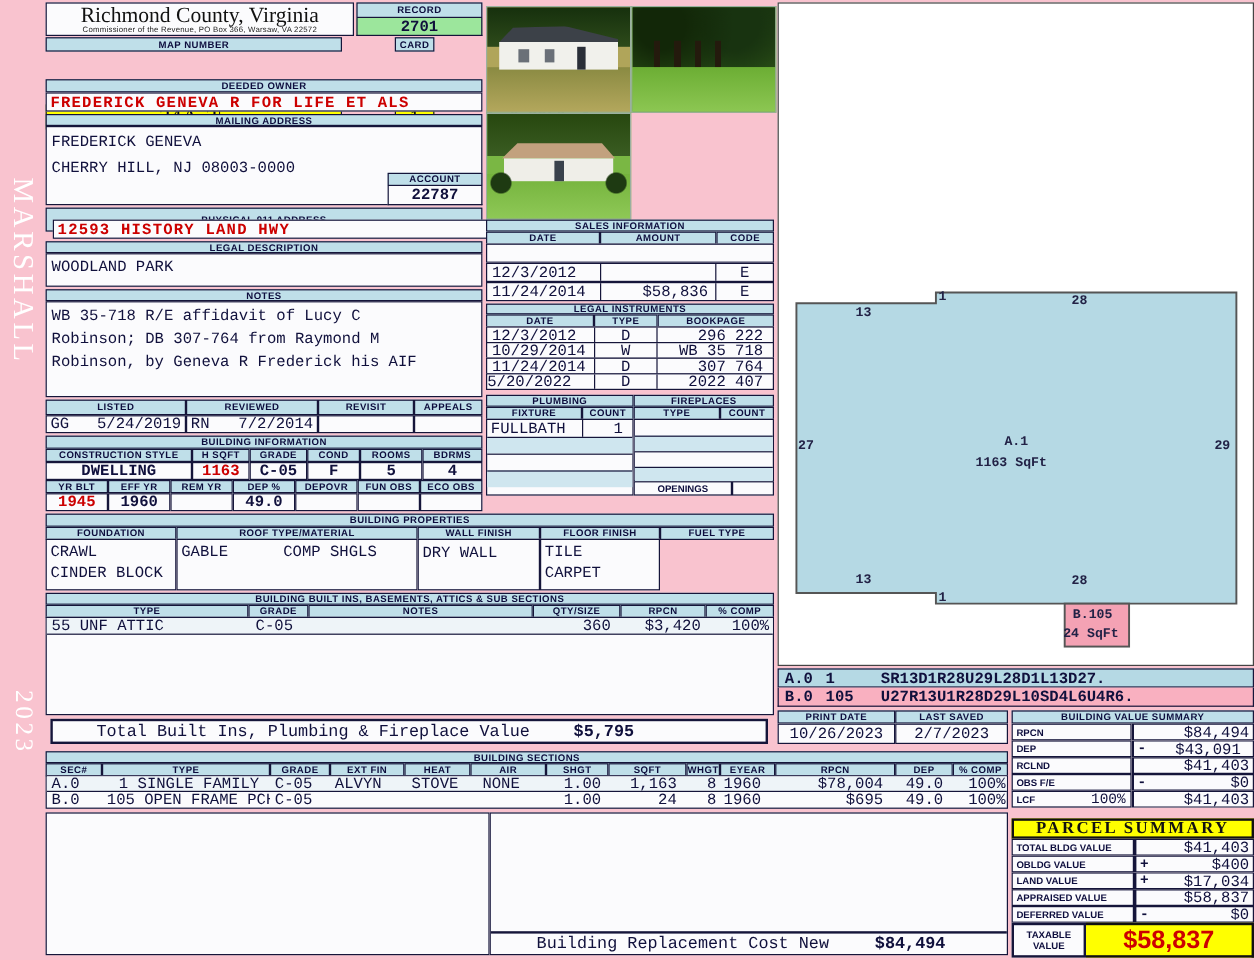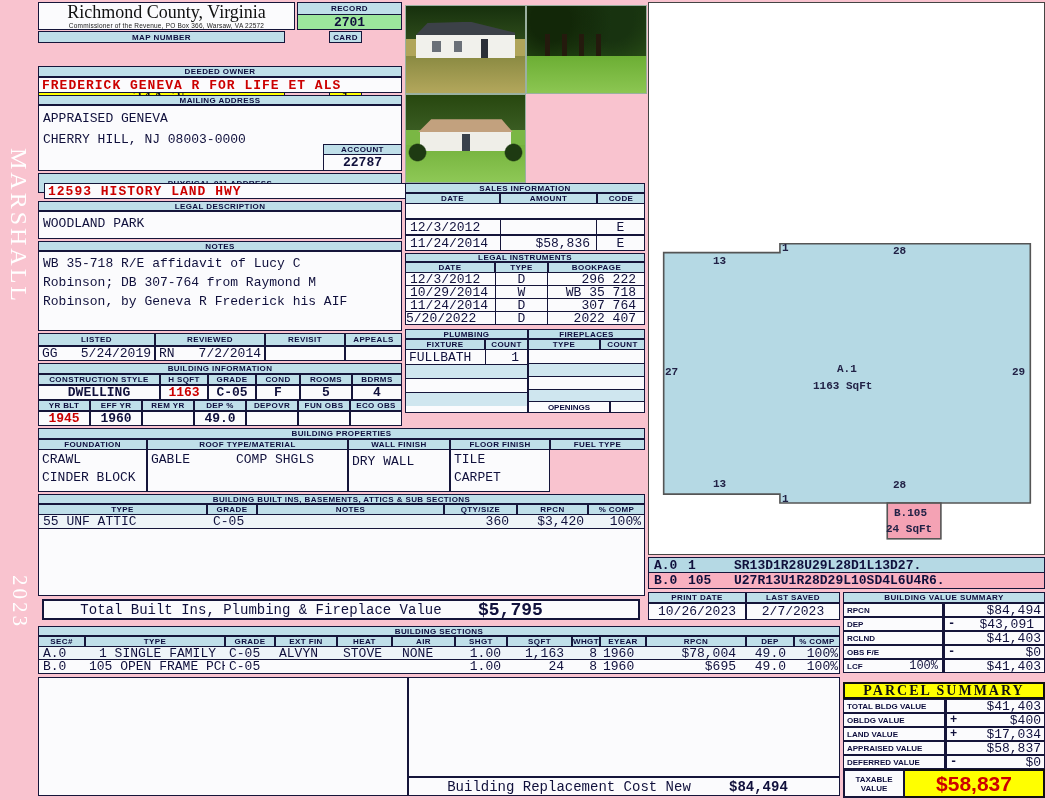--- a/index.html
+++ b/index.html
@@ -50,21 +50,21 @@
   <div class="cell c v13" style="background:#f5f0dc;border:4px solid #0369a1;">0.3950</div>
 </div>
 
 <div class="abs hdr" style="left:38px;top:66px;width:364px;height:11px;">DEEDED OWNER</div>
 <div class="abs wbox cell" style="left:38px;top:77px;width:364px;height:16px;padding-left:3px;">
   <span class="v13 red" style="letter-spacing:1px;">FREDERICK GENEVA R FOR LIFE ET ALS</span>
 </div>
 
 <div class="abs hdr" style="left:38px;top:95px;width:364px;height:10px;">MAILING ADDRESS</div>
 <div class="abs wbox" style="left:38px;top:105px;width:364px;height:66px;padding:2px 4px;">
-  <div class="v13" style="line-height:21px;font-weight:normal;">APPRAISED GENEVA</div>
+  <div class="v13" style="line-height:21px;font-weight:normal;">FREDERICK GENEVA</div>
   <div class="v13" style="line-height:21px;font-weight:normal;">CHERRY HILL, NJ 08003-0000</div>
 </div>
 
 <div class="abs" style="left:323px;top:144px;width:79px;height:27px;">
   <div class="hdr" style="height:11px;">ACCOUNT</div>
   <div class="cell c v13" style="height:16px;background:#fbfbfd;border:1px solid #15153a;border-top:none;">22787</div>
 </div>
 
 <div class="abs hdr" style="left:38px;top:173px;width:364px;height:20px;">PHYSICAL 911 ADDRESS</div>
 <div class="abs wbox cell" style="left:44px;top:183px;width:364px;height:16px;padding-left:3px;">
@@ -274,21 +274,21 @@
     <div class="cell v13" style="padding-left:6px;font-weight:normal;">C-05</div>
     <div class="cell v13"></div>
     <div class="cell r v13" style="padding-right:8px;font-weight:normal;">360</div>
     <div class="cell r v13" style="padding-right:4px;font-weight:normal;">$3,420</div>
     <div class="cell r v13" style="padding-right:3px;font-weight:normal;">100%</div>
   </div>
 </div>
 
 <div class="abs wbox" style="left:42px;top:599px;width:598px;height:21px;border-width:2px;display:flex;align-items:center;">
   <div class="v13" style="flex:1;text-align:center;font-weight:normal;font-size:14px;">Total Built Ins, Plumbing &amp; Fireplace Value</div>
-  <div class="v13" style="width:160px;font-size:18px;">$5,795</div>
+  <div class="v13" style="width:160px;font-size:14px;">$5,795</div>
 </div>
 
 <div class="abs" style="left:648px;top:2px;width:397px;height:553px;background:#ffffff;border:1px solid #444;">
   <div class="abs" style="left:12px;top:238px;width:372px;height:305px;">
     <svg width="372" height="305" viewBox="0 0 41.6 34.1" style="position:absolute;left:0;top:0;">
       <polygon points="0.3,1.3 13.3,1.3 13.3,0.3 41.3,0.3 41.3,29.3 13.3,29.3 13.3,28.3 0.3,28.3" fill="#b5d9e4" stroke="#555" stroke-width="0.18"></polygon>
       <rect x="25.3" y="29.3" width="6" height="4" fill="#f4a2b4" stroke="#555" stroke-width="0.18"></rect>
     </svg>
     <span class="dim" style="left:52px;top:14px;">13</span>
     <span class="dim" style="left:121px;top:1px;">1</span>

